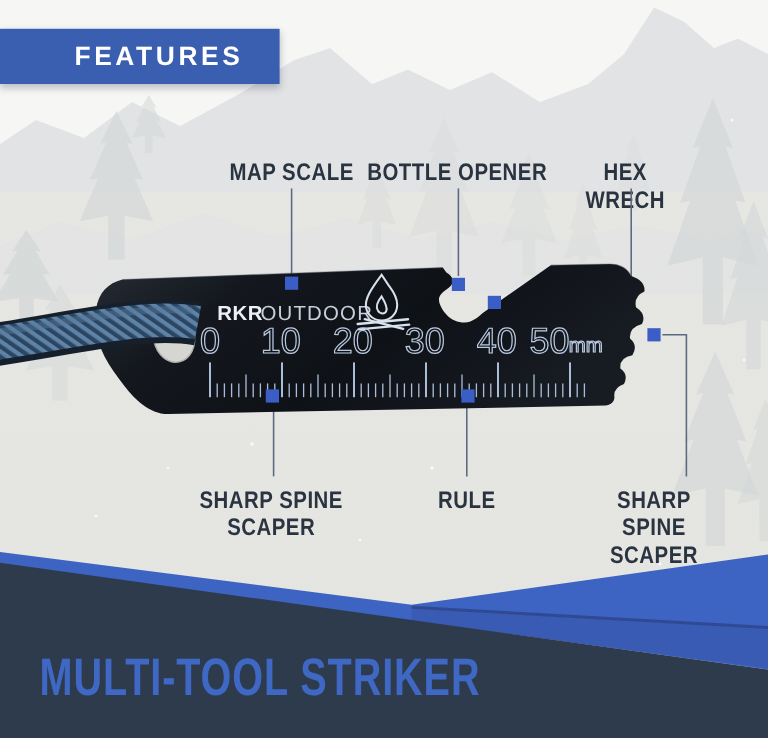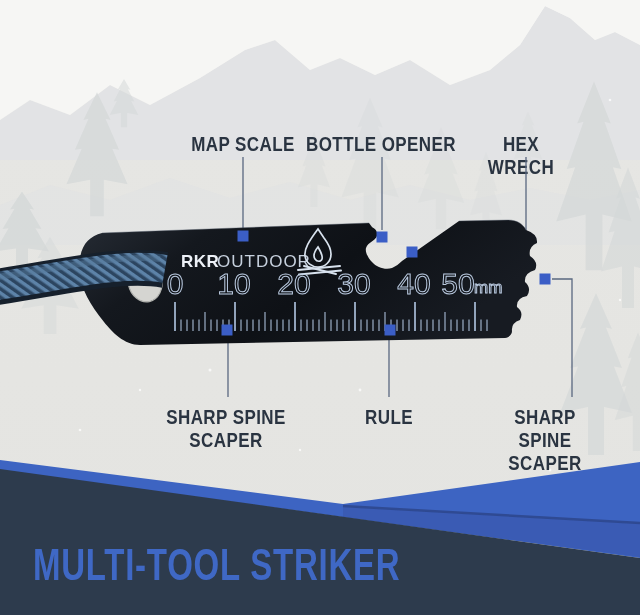--- a/index.html
+++ b/index.html
@@ -102,20 +102,23 @@
       <circle cx="430" cy="250" r="1.1"></circle>
         <circle cx="610" cy="100" r="1.3"></circle>
     </g>
 
     <polygon fill="var(--banner-blue)" points="0,460 343,504 640,462 640,558 0,470"></polygon>
     <polygon fill="#3a5bb4" points="343,507 640,524 640,557 343,517"></polygon>
     <line x1="343" y1="506" x2="640" y2="523" stroke="#283d7a" stroke-width="2.5" opacity="0.65"></line>
     <polygon fill="var(--banner-navy)" points="0,469 640,558 640,615 0,615"></polygon>
   </svg>
 
+  <div class="badge">
+    <span>FEATURES</span>
+  </div>
 
   <div class="co-label" style="left:243px;top:133px;">MAP SCALE</div>
   <div class="co-label" style="left:381px;top:133px;">BOTTLE OPENER</div>
   <div class="co-label" style="left:521px;top:133px;">HEX WRECH</div>
   <div class="co-label" style="left:226px;top:406px;">SHARP SPINE
 SCAPER</div>
   <div class="co-label" style="left:389px;top:406px;">RULE</div>
   <div class="co-label" style="left:545px;top:406px;">SHARP SPINE
 SCAPER</div>
 

